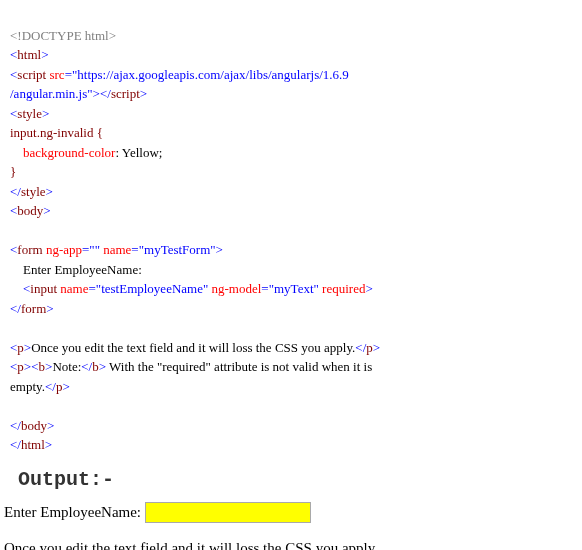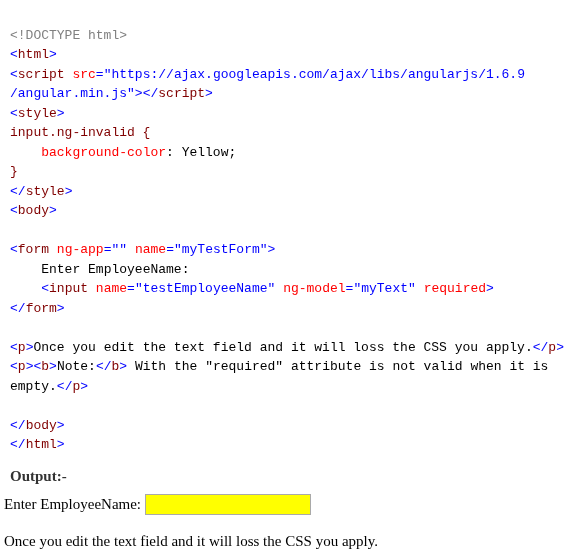--- a/index.html
+++ b/index.html
@@ -7,35 +7,35 @@
     padding: 6px 10px;
     font-family: Consolas, "Courier New", monospace;
     font-size: 13px;
     line-height: 1.5;
     color: #333;
     width: 582px;
     box-sizing: border-box;
   }
   .code {
     white-space: pre;
-    font-family: Liberation Mono, monospace;
+    font-family: Liberation Serif, serif;
   }
   
   .gray   { color: #808080; }
   .maroon { color: #800000; }
   .red    { color: #ff0000; }
   .blue   { color: #0000ff; }
   .black  { color: #000000; }
 
   .output-heading {
-    font-family: Liberation Serif, serif;
-    font-size: 15px;
+    font-family: Liberation Mono, monospace;
+    font-size: 20px;
     font-weight: bold;
     margin-top: 10px;
-    margin-left: 0;
+    margin-left: 8px;
   }
   .rendered {
     font-family: "Times New Roman", Times, serif;
     font-size: 15px;
     color: #000;
     margin-left: -6px;
   }
   .rendered .formrow {
     margin-top: 6px;
   }

